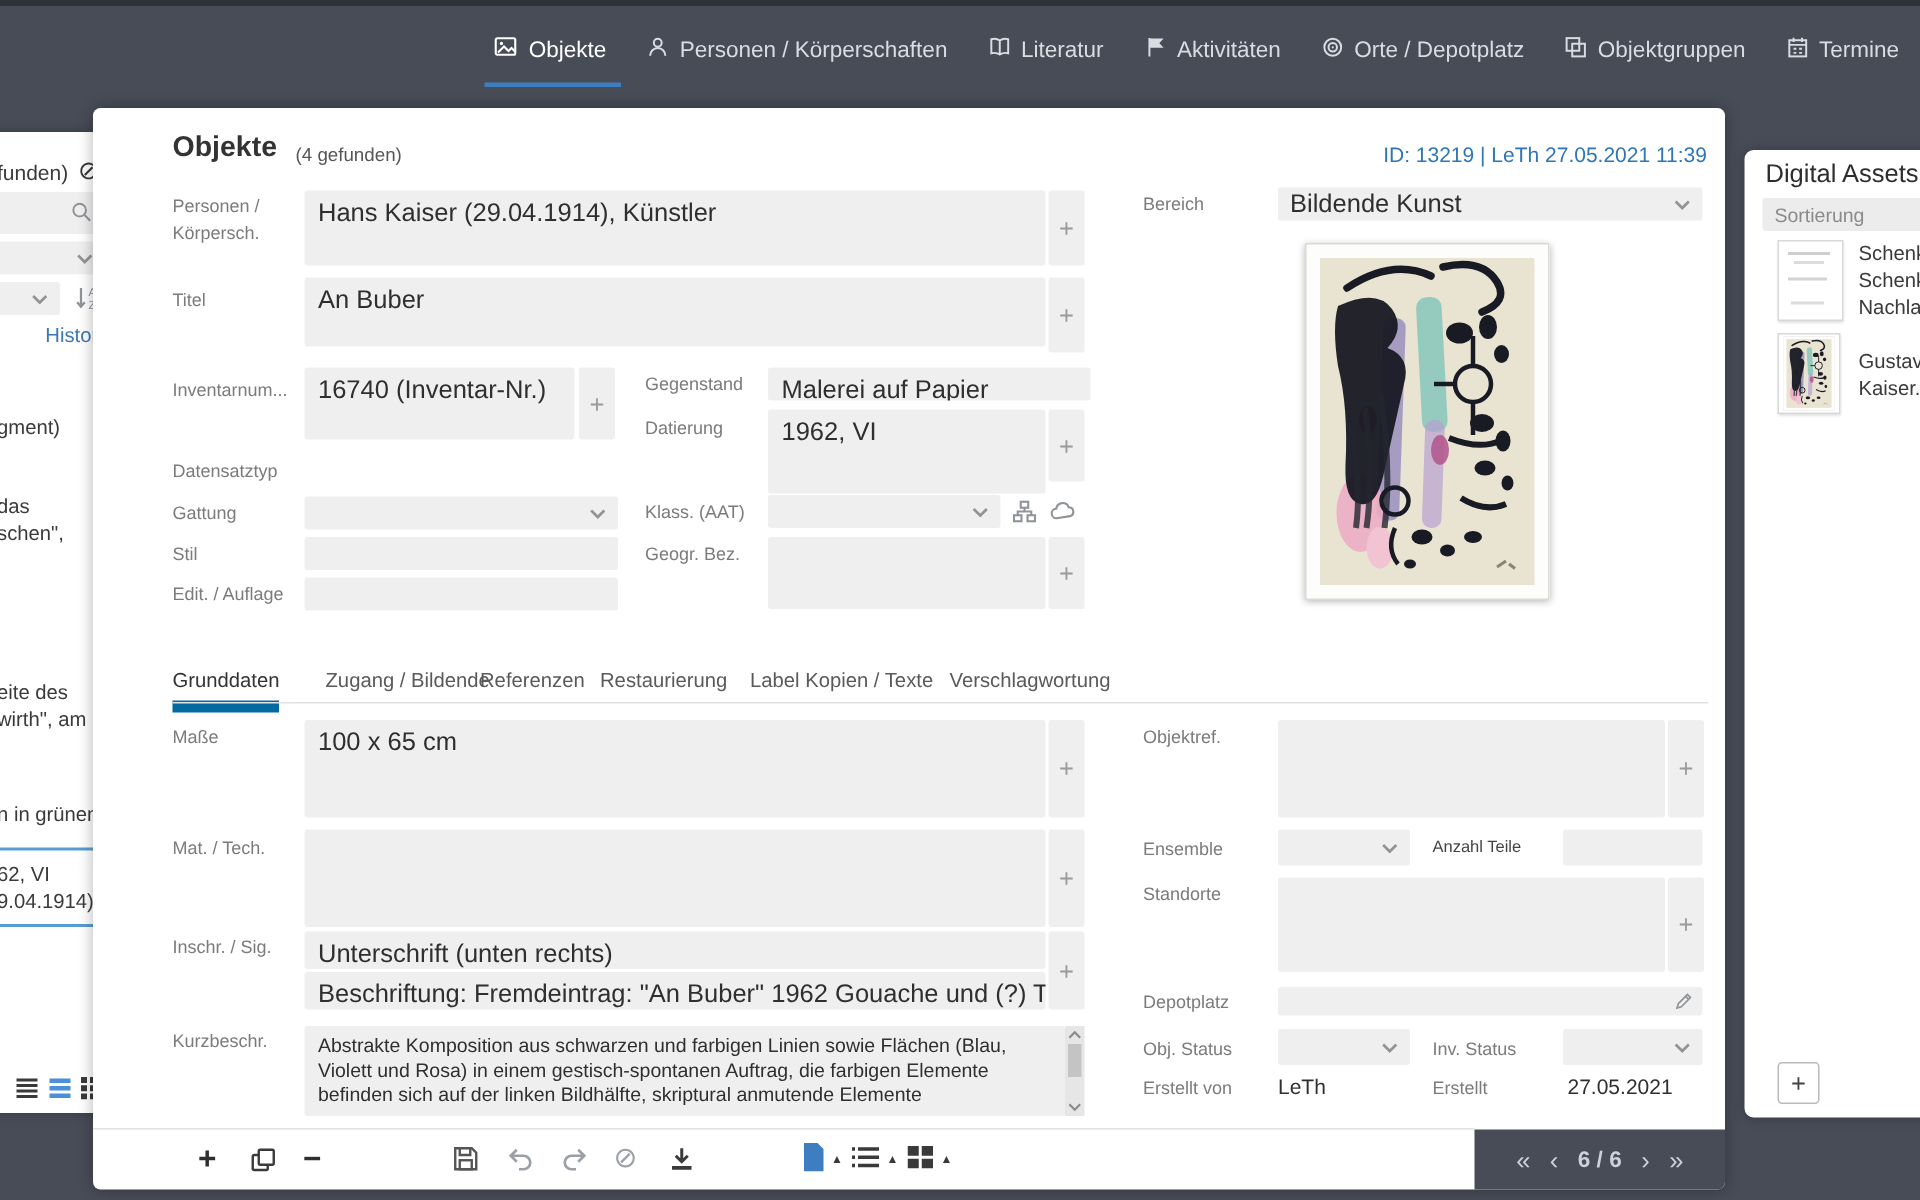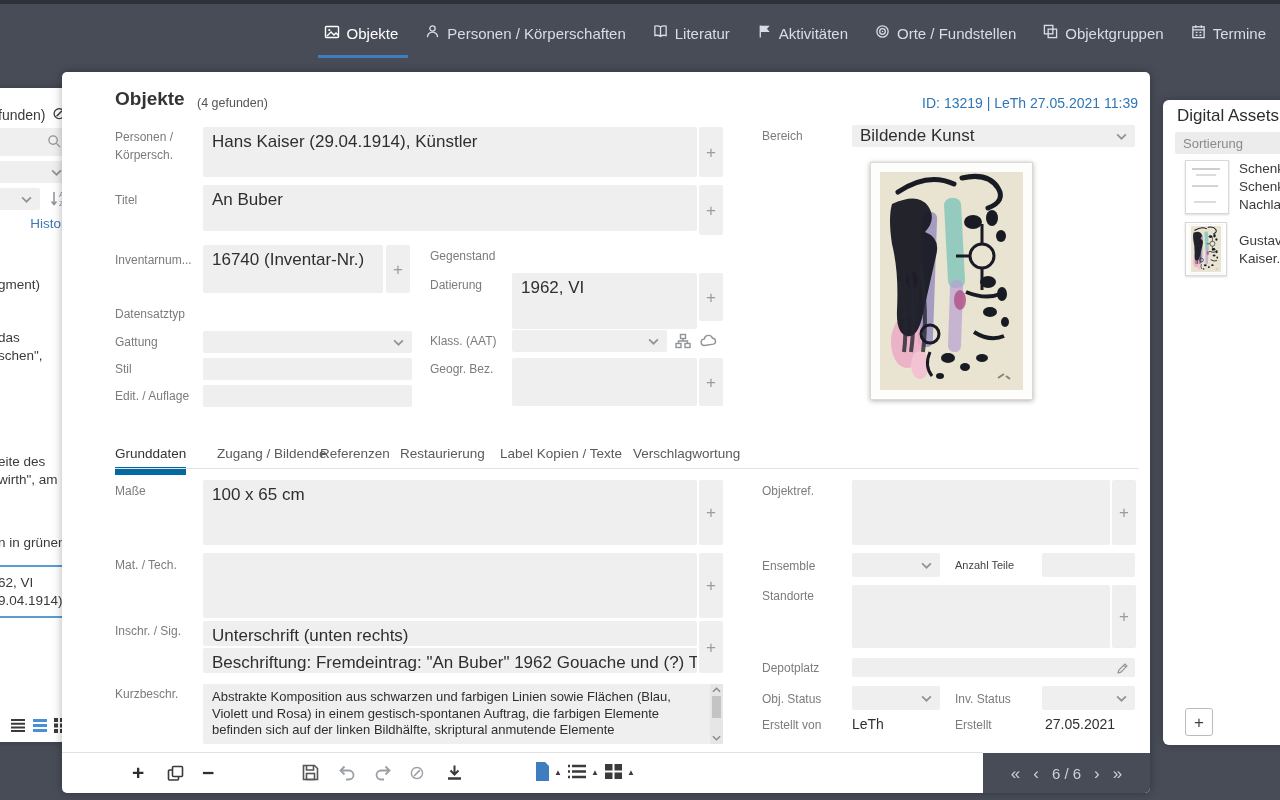--- a/index.html
+++ b/index.html
@@ -108,21 +108,21 @@
           <path d="M3.5,2.5 h8.5 l-2.4,2.6 2.4,2.6 h-8.5" fill="currentColor"></path>
         </svg></span>
     <span>Aktivitäten</span>
   </div>
   <div class="nav-item">
     <span><svg width="15" height="15" viewBox="0 0 16 16">
           <circle cx="8" cy="8" r="6"></circle>
           <circle cx="8" cy="8" r="3"></circle>
           <circle cx="8" cy="8" r="0.8" fill="currentColor" stroke="none"></circle>
         </svg></span>
-    <span>Orte / Fundstellen</span>
+    <span>Orte / Depotplatz</span>
   </div>
   <div class="nav-item">
     <span><svg width="15" height="15" viewBox="0 0 16 16">
           <rect x="1.5" y="1.5" width="9" height="9"></rect>
           <rect x="5.5" y="5.5" width="9" height="9"></rect>
         </svg></span>
     <span>Objektgruppen</span>
   </div>
   <div class="nav-item">
     <span><svg width="15" height="15" viewBox="0 0 16 16">
@@ -237,20 +237,23 @@
   <div class="box" style="left:141px;top:286px;width:209px;height:22px;">
     <span class="val"></span>
   </div>
 
   <span class="lbl" style="left:53px;top:317px;">Edit. / Auflage</span>
   <div class="box" style="left:141px;top:313px;width:209px;height:22px;">
     <span class="val"></span>
   </div>
 
   <span class="lbl" style="left:368px;top:177px;">Gegenstand</span>
+  <div class="box" style="left:450px;top:173px;width:215px;height:22px;">
+    <span class="val">Malerei auf Papier</span>
+  </div>
 
   <span class="lbl" style="left:368px;top:206px;">Datierung</span>
   <div class="box" style="left:450px;top:201px;width:185px;height:56px;">
     <span class="val">1962, VI</span>
   </div>
   <div class="plusbtn" style="left:637px;top:201px;width:24px;height:48px;">
       <span class="glyph">+</span>
     </div>
 
   <span class="lbl" style="left:368px;top:262px;">Klass. (AAT)</span>
@@ -435,21 +438,21 @@
           <rect x="9.5" y="0" width="7.5" height="6.5"></rect>
           <rect x="0" y="8.5" width="7.5" height="6.5"></rect>
           <rect x="9.5" y="8.5" width="7.5" height="6.5"></rect>
         </g>
       </svg></span>
   <span class="abs glyph" style="left:565px;top:697px;font-size:8px;color:#3a3a3a;cursor:pointer;">▲</span>
 
   <div class="abs" style="left:921px;top:681px;width:167px;height:40px;background:#474c57;border-radius:0 0 5px 0;display:flex;align-items:center;justify-content:center;gap:13px;color:#ccd2da;font-size:15px;">
     <span class="glyph" style="cursor:pointer;font-size:17px;">«</span>
     <span class="glyph" style="cursor:pointer;font-size:17px;">‹</span>
-    <span style="font-weight:normal;">6 / 6</span>
+    <span style="font-weight:bold;">6 / 6</span>
     <span class="glyph" style="cursor:pointer;font-size:17px;">›</span>
     <span class="glyph" style="cursor:pointer;font-size:17px;">»</span>
   </div>
 </main>
 
 <aside class="da-panel">
   <span class="abs" style="left:14px;top:6px;font-size:17px;color:#2d2d2d;">Digital Assets</span>
   <div class="abs" style="left:12px;top:32px;width:218px;height:22px;background:#ececec;border-radius:2px;">
     <span style="position:absolute;left:8px;top:4px;font-size:13px;color:#8a8a8a;">Sortierung</span>
   </div>

